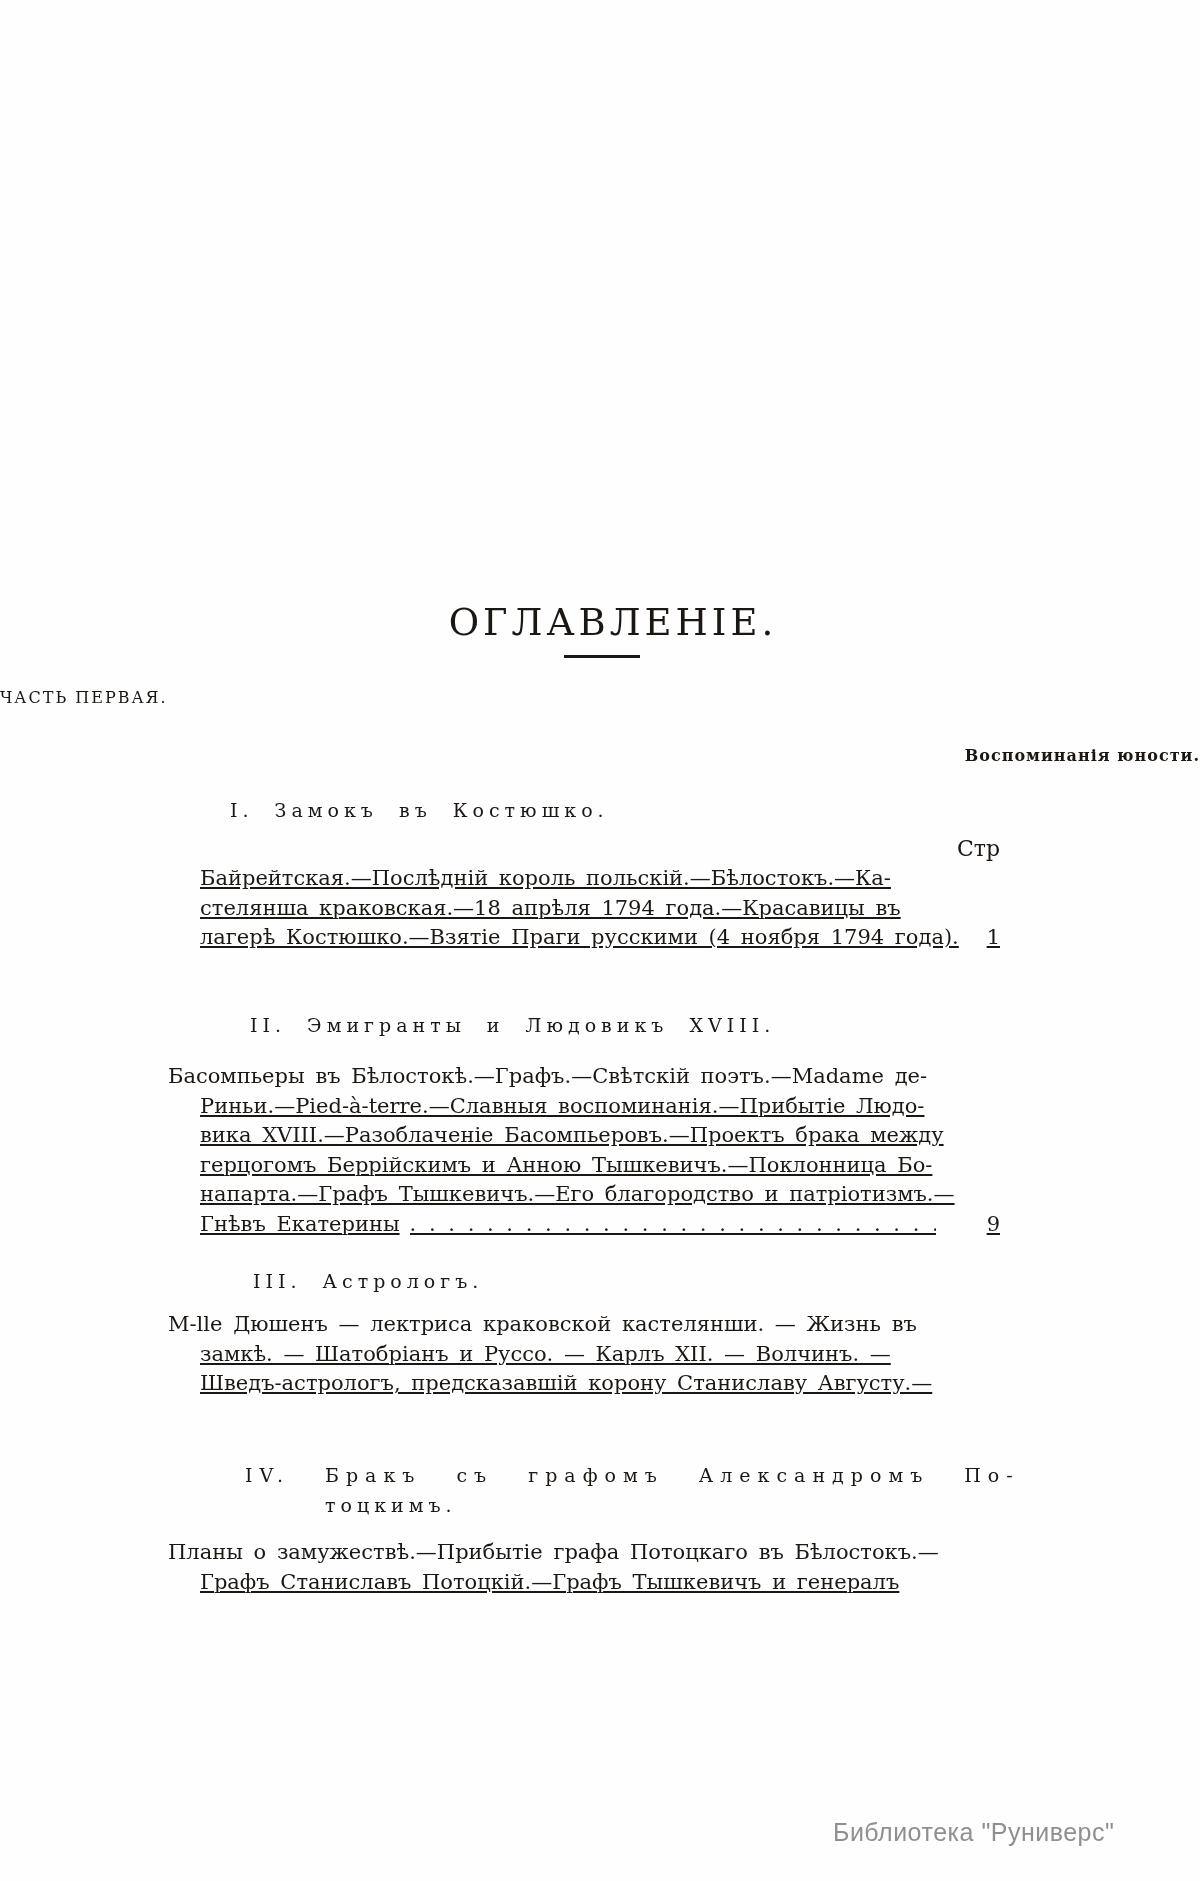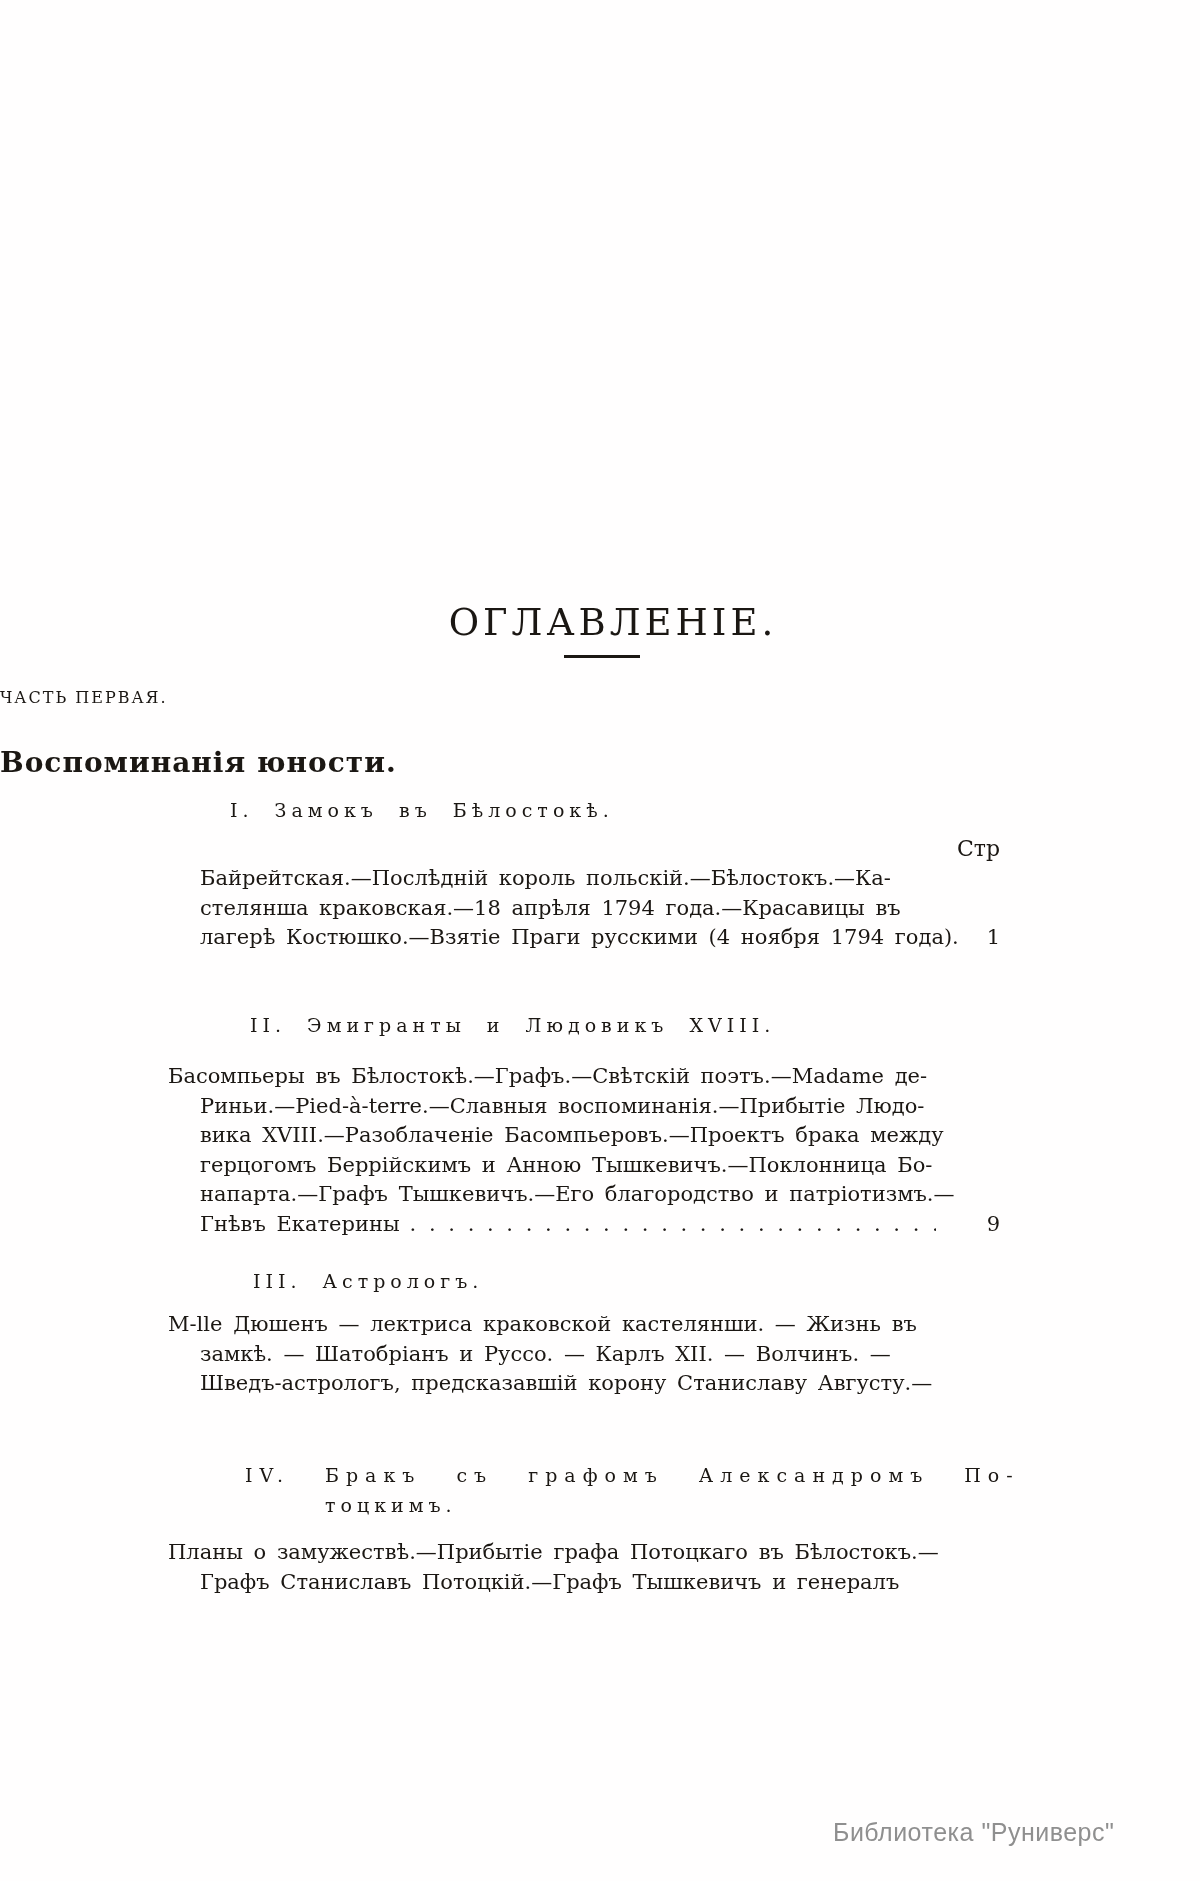--- a/index.html
+++ b/index.html
@@ -49,22 +49,22 @@
     font-weight: normal;
     letter-spacing: 2px;
   }
 
   .part-subheading {
     position: absolute;
     top: 746px;
     left: 0;
     width: 100%;
     margin: 0;
-    text-align: left;
-    font-size: 28px;
+    text-align: right;
+    font-size: 16px;
     font-weight: bold;
     letter-spacing: 1px;
   }
 
   .col-label {
     position: absolute;
     top: 836px;
     left: 940px;
     width: 60px;
     text-align: right;
@@ -104,21 +104,21 @@
   .para.p3 { top: 1310px; }
   .para.p4 { top: 1538px; }
 
   .line {
     display: flex;
     align-items: baseline;
     height: 29.5px;
     line-height: 29.5px;
     white-space: nowrap;
   }
-  .line.cont { padding-left: 32px; }
+  .line.cont { padding-left: 32px; text-decoration: underline; }
 
   .txt { flex: none; }
 
   .spacer { flex: 1; }
 
   .leader {
     flex: 1;
     overflow: hidden;
     white-space: nowrap;
     margin: 0 28px 0 10px;
@@ -156,21 +156,21 @@
   <div class="rule"></div>
 
   <h2 class="part-heading">ЧАСТЬ ПЕРВАЯ.</h2>
 
   <h3 class="part-subheading">Воспоминанія юности.</h3>
 
   <div class="col-label">Стр</div>
 
   <div class="content">
 
-    <div class="ch-heading h1">I. Замокъ въ Бѣлостокѣ.</div>
+    <div class="ch-heading h1">I. Замокъ въ Костюшко.</div>
     <div class="para p1">
       <div class="line cont">
         <span class="txt">Байрейтская.—Послѣдній король польскій.—Бѣлостокъ.—Ка-</span>
       </div>
       <div class="line cont">
         <span class="txt">стелянша краковская.—18 апрѣля 1794 года.—Красавицы въ</span>
       </div>
       <div class="line cont">
         <span class="txt">лагерѣ Костюшко.—Взятіе Праги русскими (4 ноября 1794 года).</span>
         <span class="spacer"></span>

